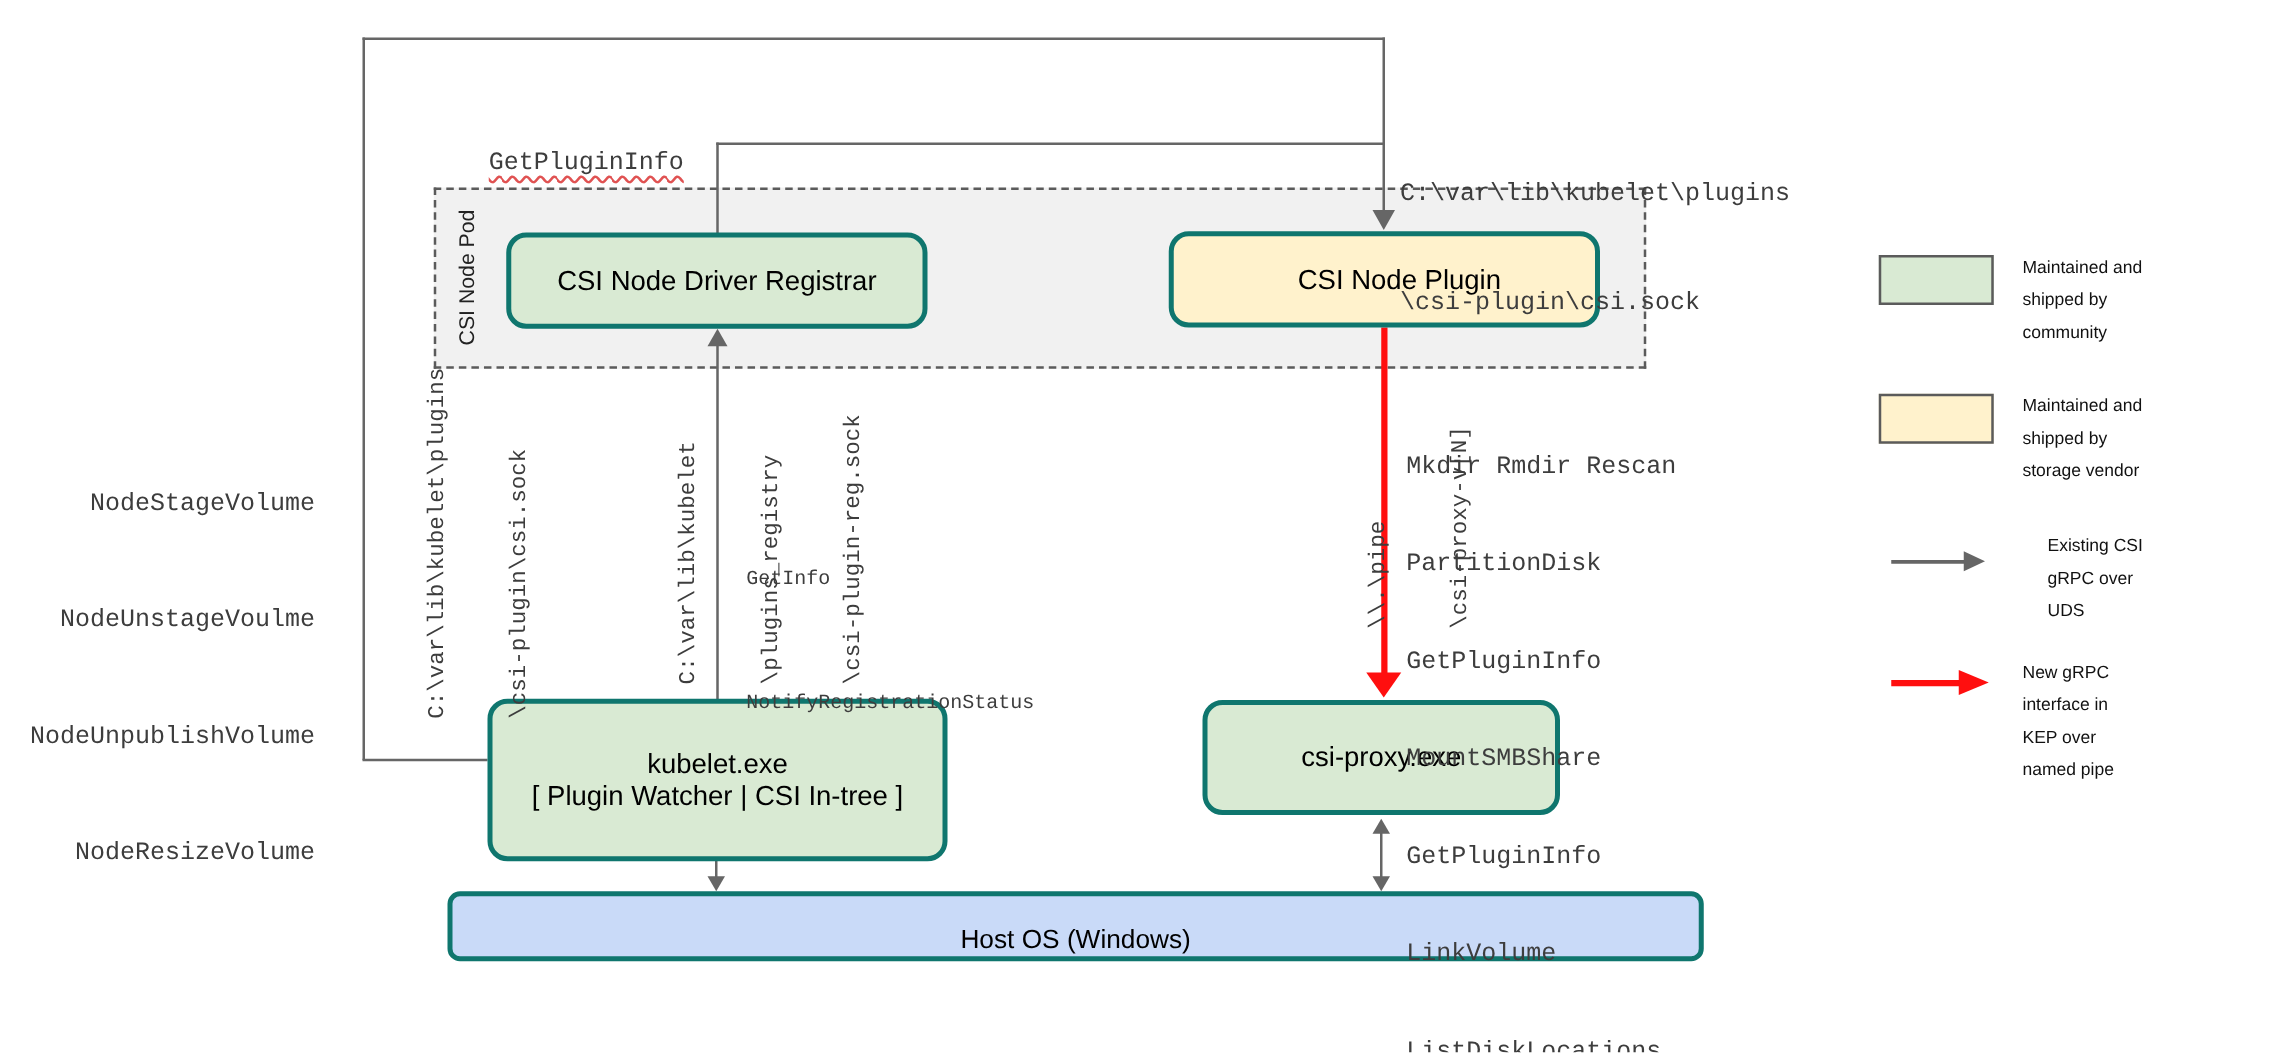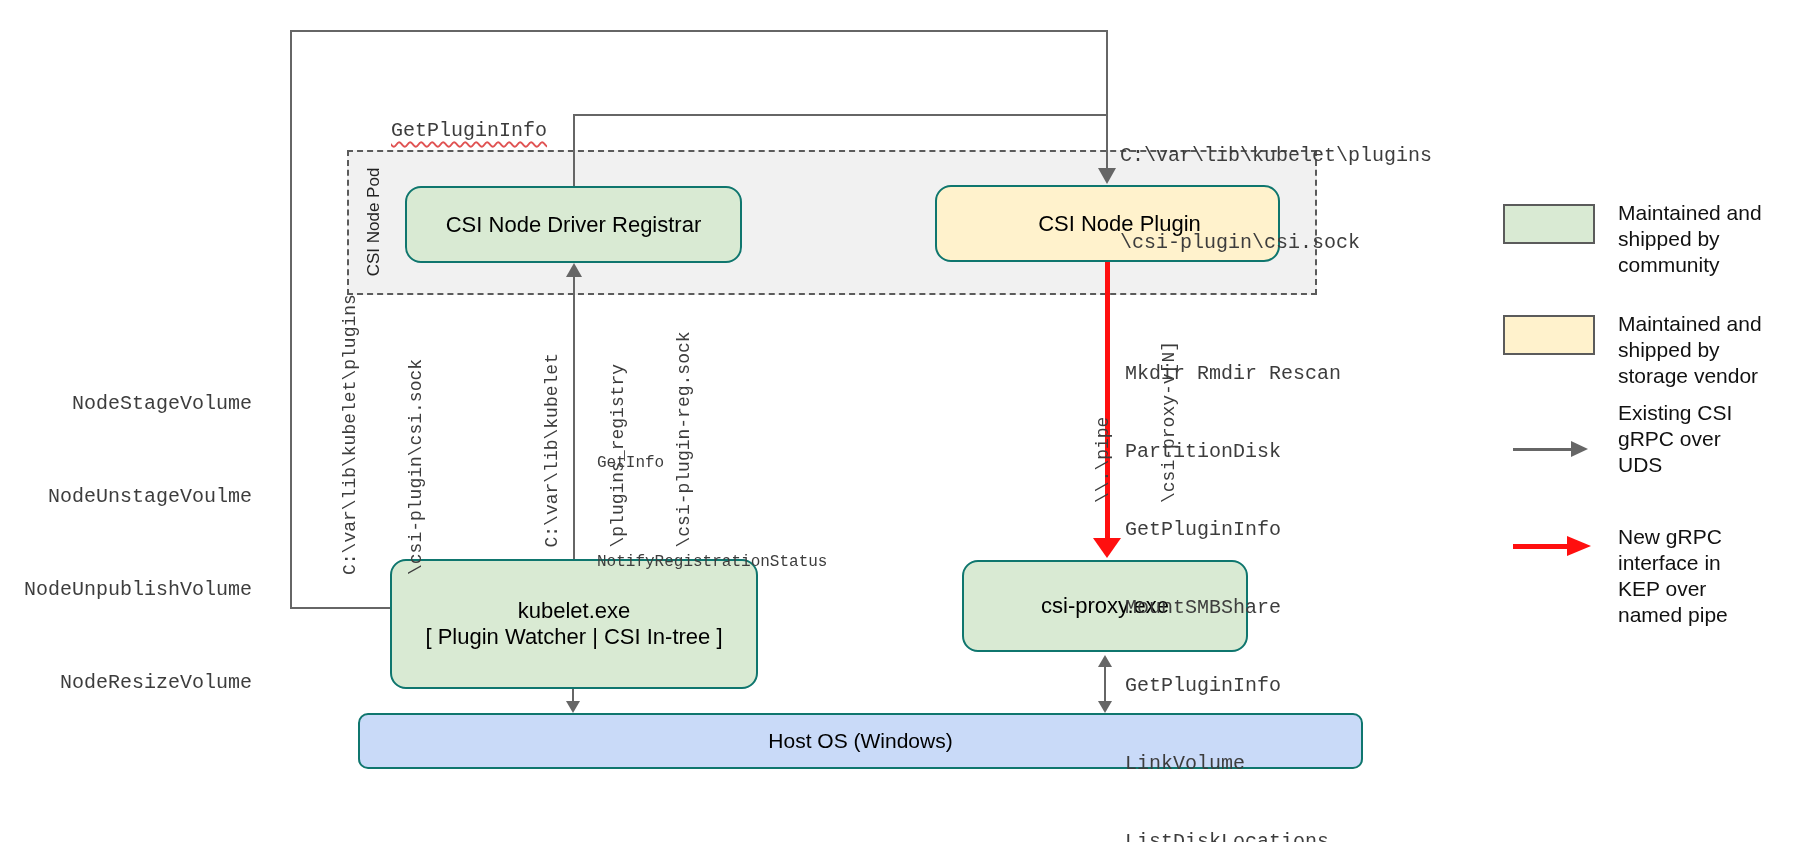--- a/index.html
+++ b/index.html
@@ -17,39 +17,39 @@
   .tri-up-gray{border-left:8px solid transparent;border-right:8px solid transparent;border-bottom:14px solid #666666;}
   .tri-down-sm{border-left:7px solid transparent;border-right:7px solid transparent;border-top:12px solid #666666;}
   .tri-up-sm{border-left:7px solid transparent;border-right:7px solid transparent;border-bottom:12px solid #666666;}
   .tri-down-red{border-left:14px solid transparent;border-right:14px solid transparent;border-top:20px solid #ff0f0f;}
   .tri-right-gray{border-top:8px solid transparent;border-bottom:8px solid transparent;border-left:17px solid #666666;}
   .tri-right-red{border-top:10px solid transparent;border-bottom:10px solid transparent;border-left:24px solid #ff0f0f;}
   
   .pod{position:absolute;left:347px;top:150px;width:970px;height:145px;background:#f1f1f1;
        border:2px dashed #5b5b5b;box-sizing:border-box;z-index:1;}
   
-  .nodebox{position:absolute;box-sizing:border-box;border:2px solid #0f766e;border-radius:16px;
+  .nodebox{position:absolute;box-sizing:border-box;border:4px solid #0f766e;border-radius:16px;
            display:flex;align-items:center;justify-content:center;text-align:center;
            font-size:22px;line-height:26px;z-index:3;color:#000;}
   .green{background:#d9ead3;}
   .yellow{background:#fff2cc;}
   .blue{background:#c9daf8;}
   .registrar{left:405px;top:186px;width:337px;height:77px;}
   .plugin{left:935px;top:185px;width:345px;height:77px;padding-left:24px;}
   .kubelet{left:390px;top:559px;width:368px;height:130px;}
   .csiproxy{left:962px;top:560px;width:286px;height:92px;}
-  .hostos{left:358px;top:713px;width:1005px;height:56px;border-radius:10px;font-size:21px;}
+  .hostos{left:358px;top:713px;width:1005px;height:56px;border-radius:10px;font-size:21px;align-items:flex-end;}
   
   .txt{position:absolute;z-index:4;white-space:pre;}
   .rot{transform:rotate(-90deg);}
   .list{font-size:20px;}
   .wavy{text-decoration:underline;text-decoration-style:wavy;text-decoration-color:#e05252;
         text-decoration-thickness:2px;text-underline-offset:5px;}
   .legend-swatch{position:absolute;width:92px;height:40px;border:2px solid #5b5b5b;box-sizing:border-box;z-index:3;}
-  .legend-text{position:absolute;left:1618px;font-size:21px;line-height:26px;z-index:4;color:#111;}
+  .legend-text{position:absolute;left:1618px;font-size:14px;line-height:26px;z-index:4;color:#111;}
 </style>
 </head>
 <body>
 
 <div class="canvas">
 
   <div class="pod"></div>
   <div class="txt rot" style="left:319px;top:212px;width:110px;height:20px;font-size:17px;text-align:center;color:#222;">CSI Node Pod</div>
 
   <div class="line" style="left:290px;top:30px;width:818px;height:2px;"></div>
@@ -154,21 +154,21 @@
 
   <div class="legend-swatch yellow" style="left:1503px;top:315px;"></div>
   <div class="legend-text" style="top:311px;">
     <div>Maintained and</div>
     <div>shipped by</div>
     <div>storage vendor</div>
   </div>
 
   <div class="line" style="left:1513px;top:448px;width:60px;height:3px;"></div>
   <div class="tri tri-right-gray" style="left:1571px;top:441px;"></div>
-  <div class="legend-text" style="top:400px;">
+  <div class="legend-text" style="top:423px;margin-left:20px;">
     <div>Existing CSI</div>
     <div>gRPC over</div>
     <div>UDS</div>
   </div>
 
   <div class="redline" style="left:1513px;top:544px;width:56px;height:5px;"></div>
   <div class="tri tri-right-red" style="left:1567px;top:536px;"></div>
   <div class="legend-text" style="top:524px;">
     <div>New gRPC</div>
     <div>interface in</div>

